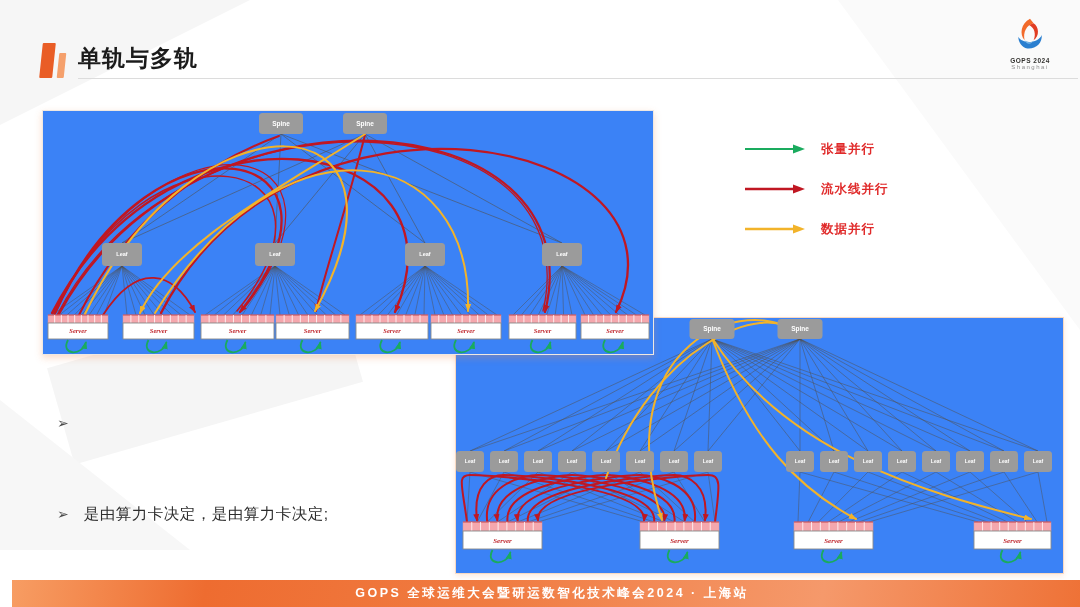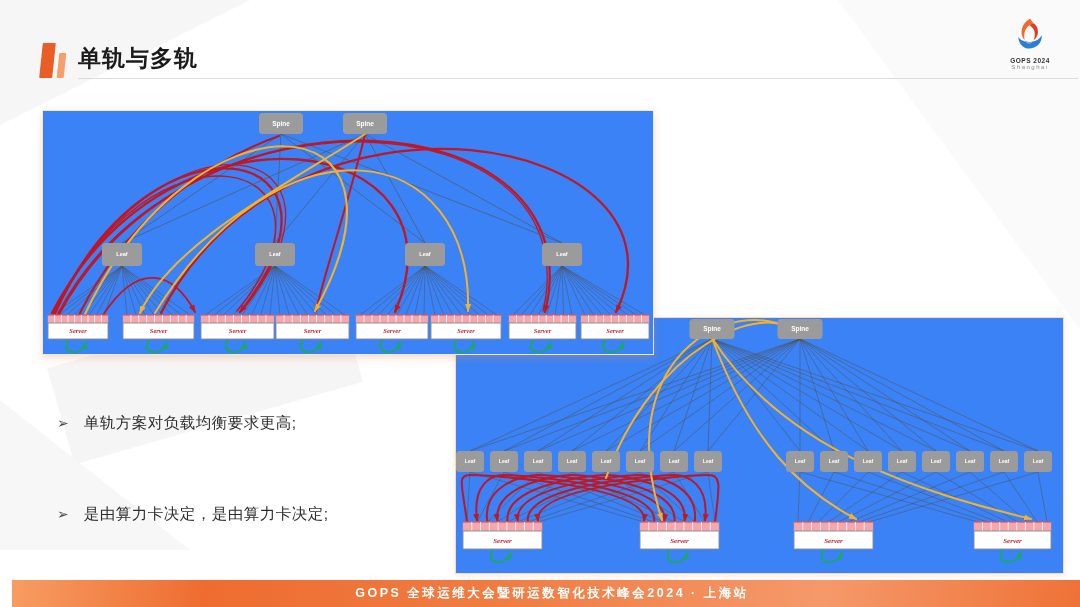--- a/index.html
+++ b/index.html
@@ -485,24 +485,46 @@
         </g>
         <g>
           <path d="M36.5,232 C28.5,247 50.5,249 54.5,234" fill="none" stroke="#1aab5e" stroke-width="1.8" marker-end="url(#R-arr-green)"></path>
           <path d="M213.5,232 C205.5,247 227.5,249 231.5,234" fill="none" stroke="#1aab5e" stroke-width="1.8" marker-end="url(#R-arr-green)"></path>
           <path d="M367.5,232 C359.5,247 381.5,249 385.5,234" fill="none" stroke="#1aab5e" stroke-width="1.8" marker-end="url(#R-arr-green)"></path>
           <path d="M546.5,232 C538.5,247 560.5,249 564.5,234" fill="none" stroke="#1aab5e" stroke-width="1.8" marker-end="url(#R-arr-green)"></path>
         </g>
       </svg>
   </div>
 
+  <div class="legend">
+    <div class="legend-row">
+      <svg width="62" height="10">
+        <line x1="0" y1="5" x2="48" y2="5" stroke-width="2" stroke="#1aab5e"></line>
+        <polygon points="48,0.5 60,5 48,9.5" fill="#1aab5e"></polygon>
+      </svg>
+      <span class="legend-label">张量并行</span>
+    </div>
+    <div class="legend-row">
+      <svg width="62" height="10">
+        <line x1="0" y1="5" x2="48" y2="5" stroke-width="2.4" stroke="#c01722"></line>
+        <polygon points="48,0.5 60,5 48,9.5" fill="#c01722"></polygon>
+      </svg>
+      <span class="legend-label">流水线并行</span>
+    </div>
+    <div class="legend-row">
+      <svg width="62" height="10">
+        <line x1="0" y1="5" x2="48" y2="5" stroke-width="2.4" stroke="#f2b32a"></line>
+        <polygon points="48,0.5 60,5 48,9.5" fill="#f2b32a"></polygon>
+      </svg>
+      <span class="legend-label">数据并行</span>
+    </div>
+  </div>
 
   <div class="bullet bullet-1">
     <span class="bullet-marker">➢</span>
-    <span class="bullet-text">单轨方案对负载均衡要求更高;</span>
   </div>
   <div class="bullet bullet-2">
     <span class="bullet-marker">➢</span>
     <span class="bullet-text">是由算力卡决定，是由算力卡决定;</span>
   </div>
 
   <div class="footer">
     <span class="footer-text">GOPS 全球运维大会暨研运数智化技术峰会2024 · 上海站</span>
   </div>
 </div>

